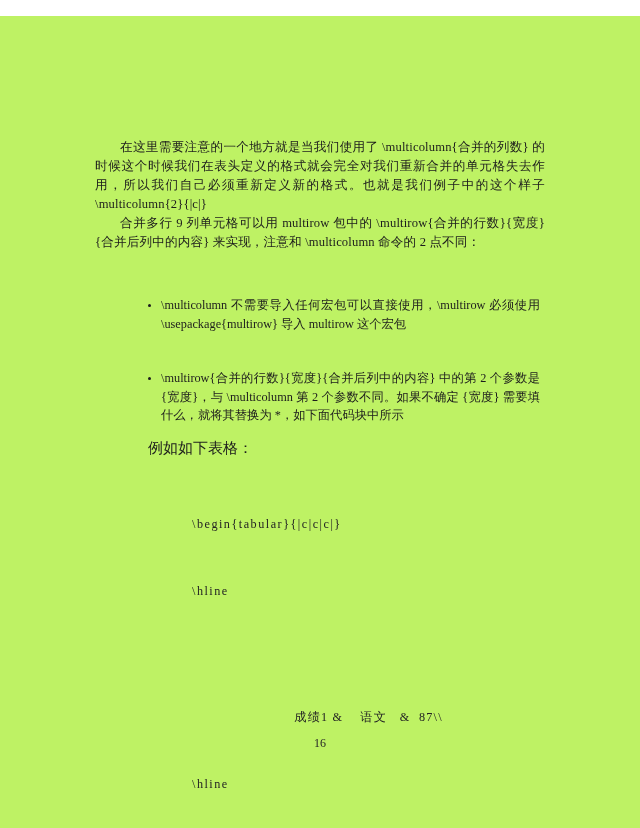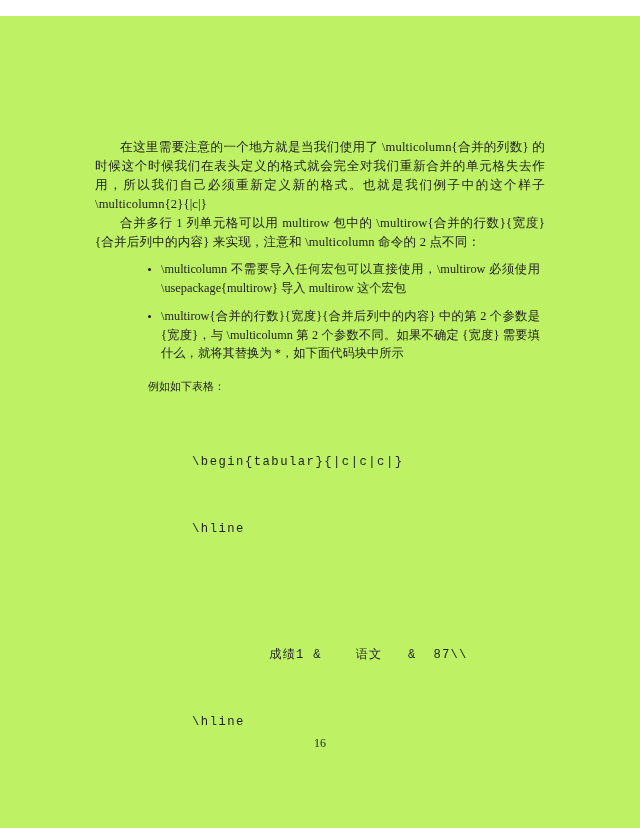--- a/index.html
+++ b/index.html
@@ -71,54 +71,54 @@
   .bullets li {
     position: relative;
     margin-left: 53px;
     padding-left: 13px;
     width: 379px;
     font-size: 12.3px;
     line-height: 18.6px;
     text-align: justify;
     text-justify: inter-ideograph;
     margin-bottom: 10px;
+    margin-top: 36px;
   }
   .bullets li .dot {
     position: absolute;
     left: 0;
     top: 7.5px;
     width: 3.2px;
     height: 3.2px;
     border-radius: 50%;
     background: #1c1c1c;
   }
 
   
   .example-lead {
     margin: 0;
     padding-top: 4px;
     padding-left: 53px;
-    font-size: 11px;
+    font-size: 15px;
     line-height: 19px;
   }
 
   
   .code {
     padding-top: 10px;
     padding-left: 97px;
     font-size: 12.2px;
     line-height: 22.5px;
     white-space: pre;
     letter-spacing: 1.5px;
     color: #232323;
   }
   .code .cl {
     display: block;
     min-height: 22.5px;
-    font-family: Liberation Mono, monospace;
   }
   .code .cl.blank {
     height: 13px;
     min-height: 13px;
   }
   
   .code .cl.cjk {
     letter-spacing: 1.2px;
     text-align: center;
   }
@@ -137,21 +137,21 @@
 </head>
 <body>
 
 <div class="page">
 
   <div class="content">
 
     <p class="para indent">在这里需要注意的一个地方就是当我们使用了 \multicolumn{合并的列数} 的时候这个时候我们在表头定义的格式就会完全对我们重新合并的单元格失去作用，所以我们自己必须重新定义新的格式。也就是我们例子中的这个样子 \multicolumn{2}{|c|}</p>
 
 
-    <p class="para indent">合并多行 1 列单元格可以用 multirow 包中的 \multirow{合并的行数}{宽度}{合并后列中的内容} 来实现，注意和 \multicolumn 命令的 2 点不同：</p>
+    <p class="para indent">合并多行 9 列单元格可以用 multirow 包中的 \multirow{合并的行数}{宽度}{合并后列中的内容} 来实现，注意和 \multicolumn 命令的 2 点不同：</p>
 
     <ul class="bullets">
       <li>
         <span class="dot"></span>
         <span>\multicolumn 不需要导入任何宏包可以直接使用，\multirow 必须使用 \usepackage{multirow} 导入 multirow 这个宏包</span>
       </li>
       <li>
         <span class="dot"></span>
         <span>\multirow{合并的行数}{宽度}{合并后列中的内容} 中的第 2 个参数是 {宽度}，与 \multicolumn 第 2 个参数不同。如果不确定 {宽度} 需要填什么，就将其替换为 *，如下面代码块中所示</span>
       </li>

